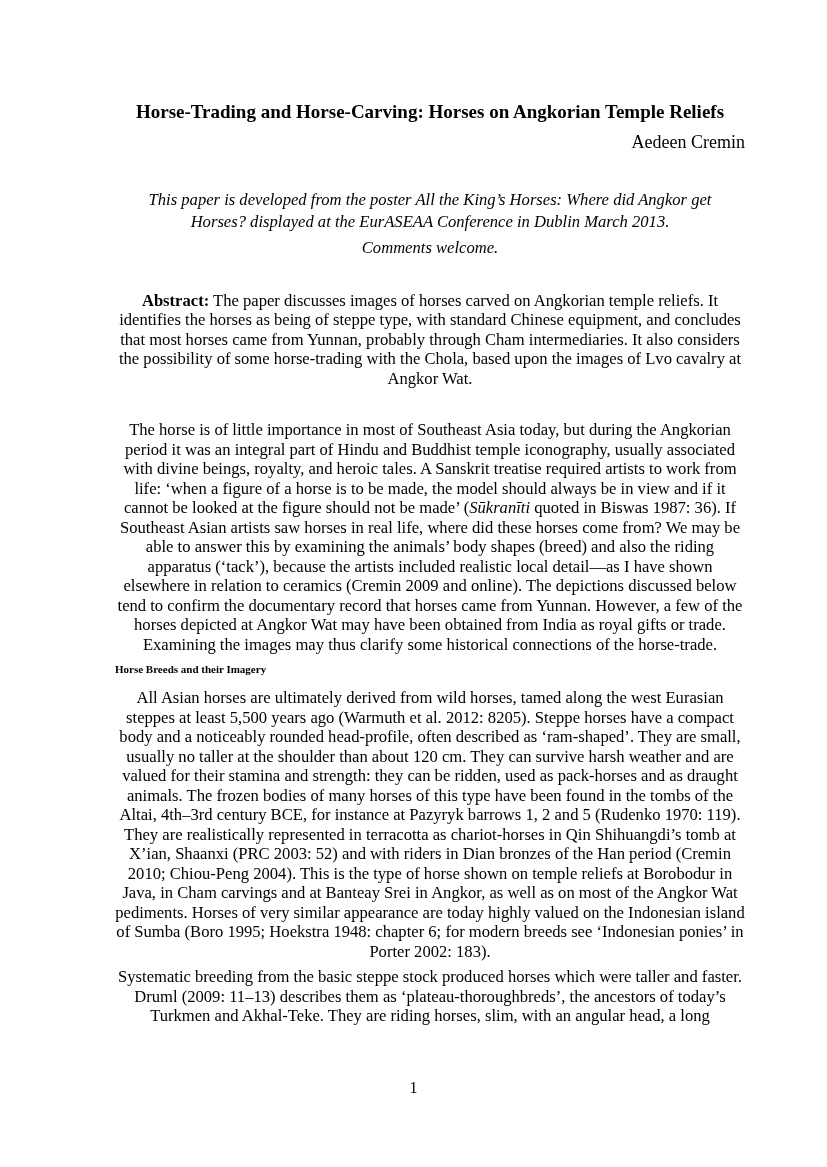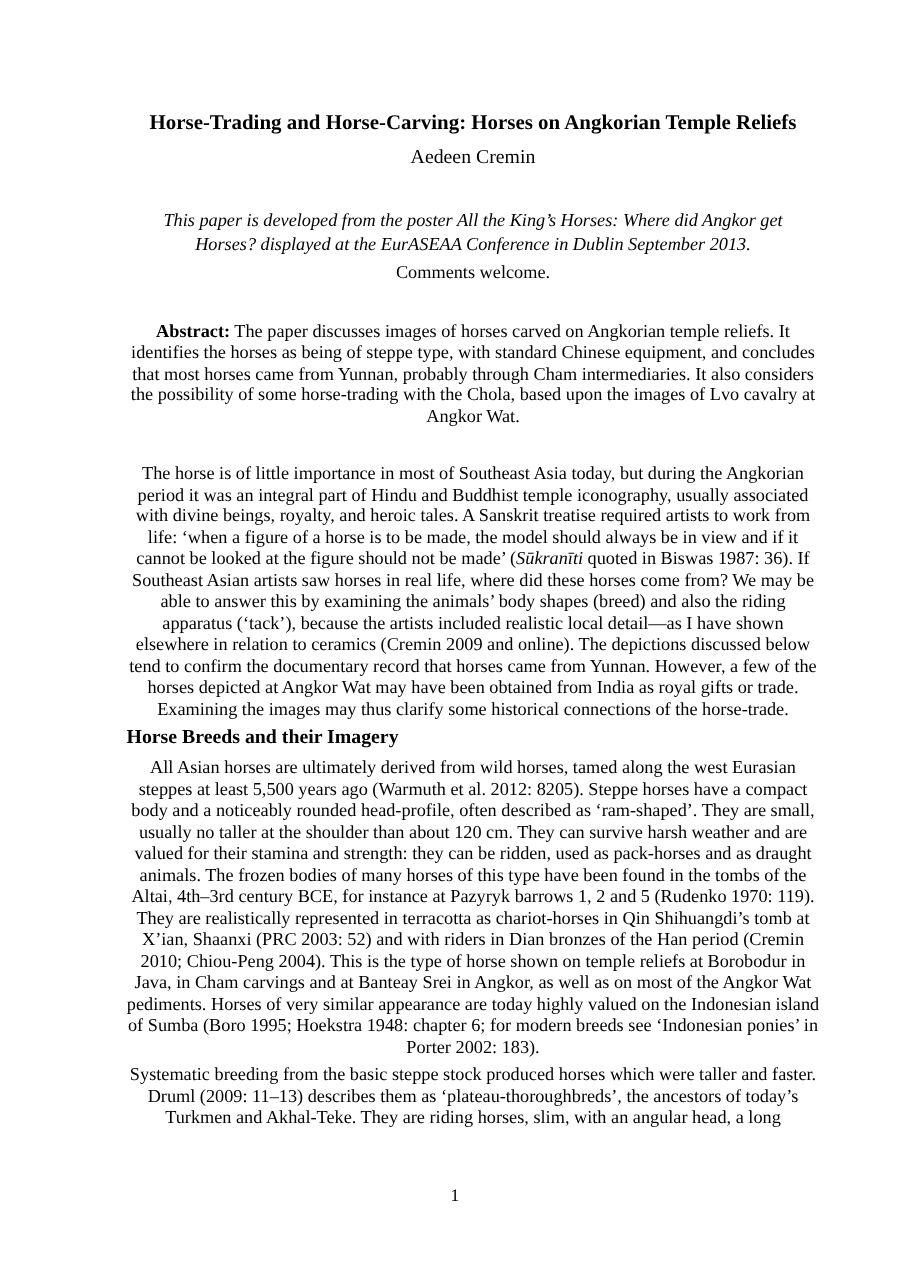--- a/index.html
+++ b/index.html
@@ -26,47 +26,48 @@
   .title {
     margin: 101px 0 0 0;
     font-size: 19px;
     font-weight: bold;
     text-align: center;
     line-height: 22px;
   }
   .author {
     margin: 8px 0 0 0;
     font-size: 18px;
-    text-align: center;
+    text-align: right;
     line-height: 22px;
   }
   .note {
     margin: 36px 27px 0 27px;
     font-size: 16.6px;
     font-style: italic;
     text-align: center;
     line-height: 21.5px;
   }
   .comments {
     margin: 5px 0 0 0;
     font-size: 16.6px;
+    font-style: italic;
     text-align: center;
     line-height: 21.5px;
   }
   .para {
     font-size: 16.6px;
     line-height: 19.5px;
     text-align: center;
     margin: 0;
   }
   .abstract { margin-top: 32px; }
   .p1 { margin-top: 32px; }
   .section-heading {
     margin: 5px 0 0 0;
-    font-size: 18px;
+    font-size: 11px;
     font-weight: bold;
     line-height: 20px;
   }
   .p2 { margin-top: 9px; }
   .p3 { margin-top: 6px; font-family: Liberation Serif, serif; }
   .page-number {
     position: absolute;
     top: 1078px;
     left: 0;
     width: 827px;
@@ -78,21 +79,21 @@
 </head>
 <body>
 
 <div class="page">
   <div class="content">
 
     <h1 class="title">Horse-Trading and Horse-Carving: Horses on Angkorian Temple Reliefs</h1>
 
     <div class="author">Aedeen Cremin</div>
 
-    <div class="note">This paper is developed from the poster All the King’s Horses: Where did Angkor get Horses? displayed at the EurASEAA Conference in Dublin September 2013.</div>
+    <div class="note">This paper is developed from the poster All the King’s Horses: Where did Angkor get Horses? displayed at the EurASEAA Conference in Dublin March 2013.</div>
 
     <div class="comments">Comments welcome.</div>
 
     <p class="para abstract"><strong>Abstract:</strong><span> The paper discusses images of horses carved on Angkorian temple reliefs. It identifies the horses as being of steppe type, with standard Chinese equipment, and concludes that most horses came from Yunnan, probably through Cham intermediaries. It also considers the possibility of some horse-trading with the Chola, based upon the images of Lvo cavalry at Angkor Wat.</span></p>
 
     <p class="para p1"><span>The horse is of little importance in most of Southeast Asia today, but during the Angkorian period it was an integral part of Hindu and Buddhist temple iconography, usually associated with divine beings, royalty, and heroic tales. A Sanskrit treatise required artists to work from life: ‘when a figure of a horse is to be made, the model should always be in view and if it cannot be looked at the figure should not be made’ (</span><em>Sūkranīti</em><span> quoted in Biswas 1987: 36). If Southeast Asian artists saw horses in real life, where did these horses come from? We may be able to answer this by examining the animals’ body shapes (breed) and also the riding apparatus (‘tack’), because the artists included realistic local detail—as I have shown elsewhere in relation to ceramics (Cremin 2009 and online). The depictions discussed below tend to confirm the documentary record that horses came from Yunnan. However, a few of the horses depicted at Angkor Wat may have been obtained from India as royal gifts or trade. Examining the images may thus clarify some historical connections of the horse-trade.</span></p>
 
     <h2 class="section-heading">Horse Breeds and their Imagery</h2>
 
     <p class="para p2">All Asian horses are ultimately derived from wild horses, tamed along the west Eurasian steppes at least 5,500 years ago (Warmuth et al. 2012: 8205). Steppe horses have a compact body and a noticeably rounded head-profile, often described as ‘ram-shaped’. They are small, usually no taller at the shoulder than about 120 cm. They can survive harsh weather and are valued for their stamina and strength: they can be ridden, used as pack-horses and as draught animals. The frozen bodies of many horses of this type have been found in the tombs of the Altai, 4th–3rd century BCE, for instance at Pazyryk barrows 1, 2 and 5 (Rudenko 1970: 119). They are realistically represented in terracotta as chariot-horses in Qin Shihuangdi’s tomb at X’ian, Shaanxi (PRC 2003: 52) and with riders in Dian bronzes of the Han period (Cremin 2010; Chiou-Peng 2004). This is the type of horse shown on temple reliefs at Borobodur in Java, in Cham carvings and at Banteay Srei in Angkor, as well as on most of the Angkor Wat pediments. Horses of very similar appearance are today highly valued on the Indonesian island of Sumba (Boro 1995; Hoekstra 1948: chapter 6; for modern breeds see ‘Indonesian ponies’ in Porter 2002: 183).</p>

